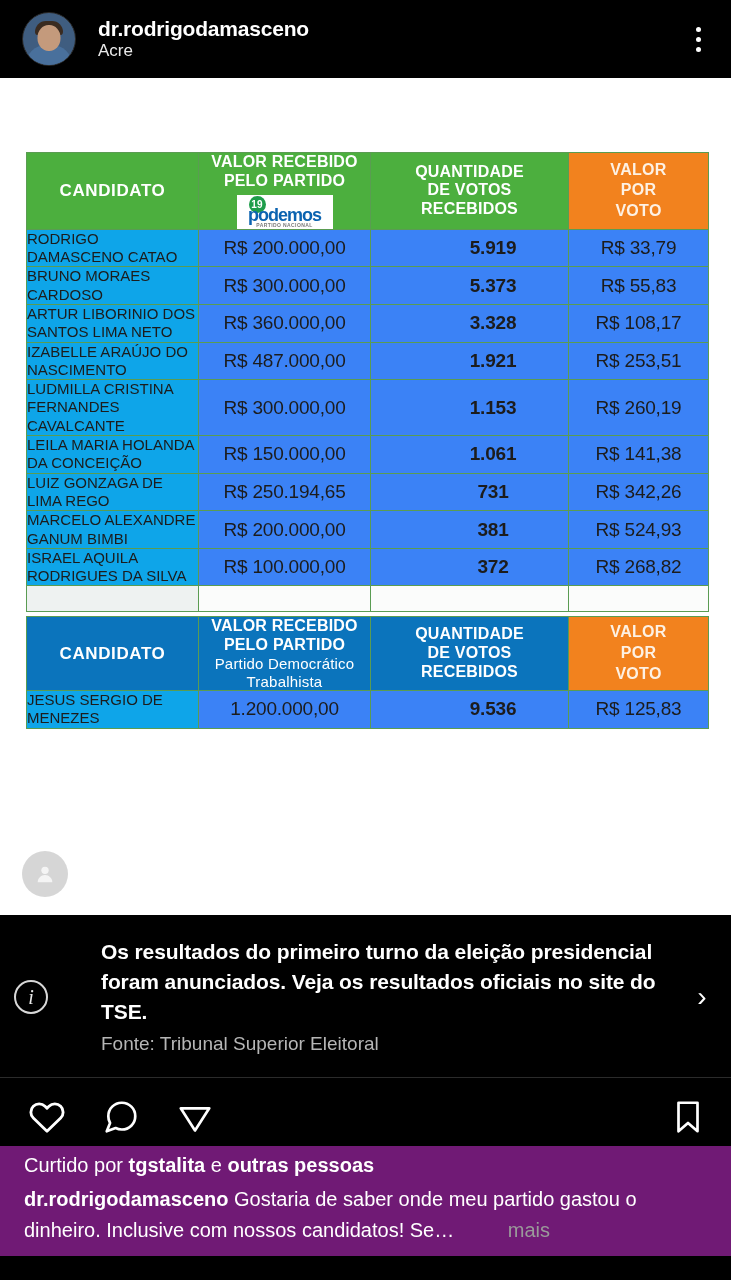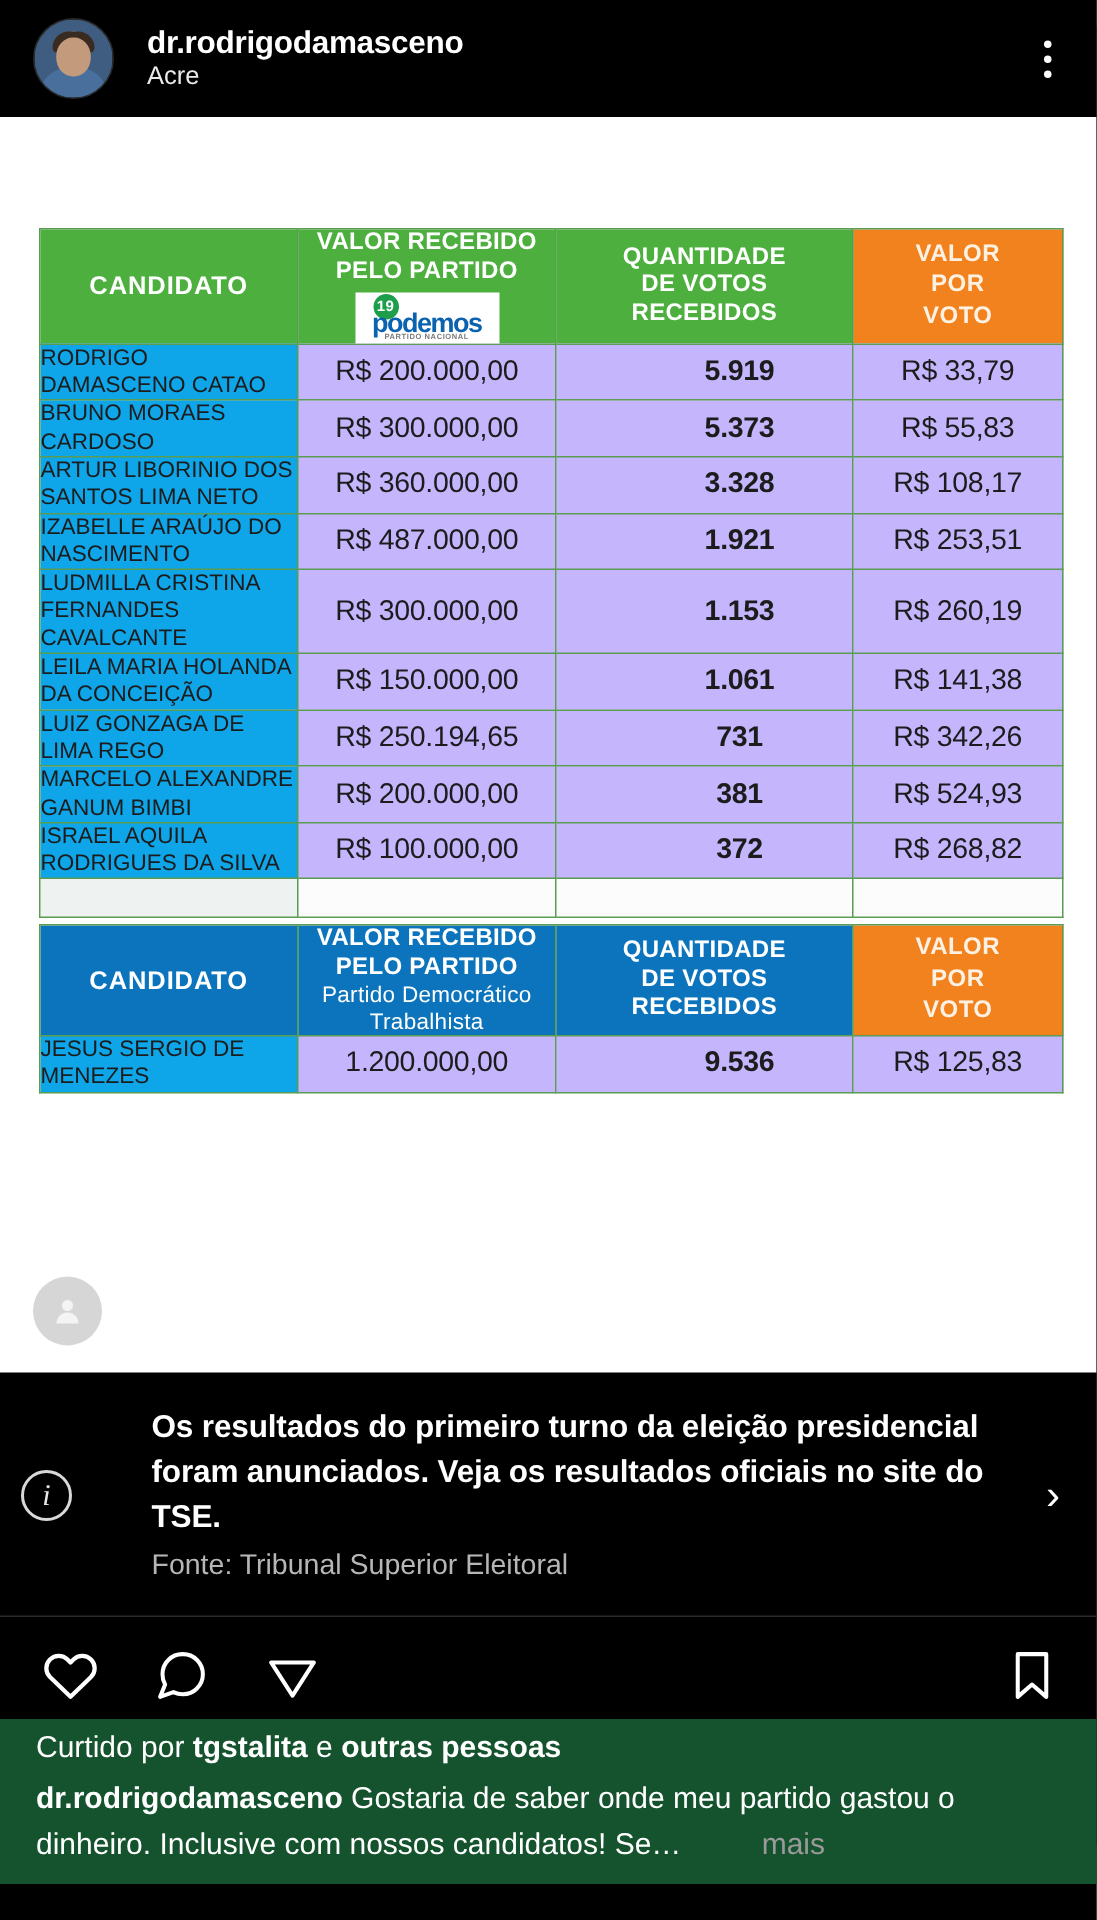--- a/index.html
+++ b/index.html
@@ -208,21 +208,21 @@
 
   td.cand {
     background: #0ea5e9;
     color: #1c1c1c;
     font-size: 15px;
     line-height: 1.22;
     padding: 5px 4px 5px 7px;
     text-align: left;
   }
   td.num {
-    background: #c4b5fd;
+    background: #3b82f6;
     color: #1c1c1c;
     font-size: 19px;
     text-align: center;
     padding: 6px 4px;
     letter-spacing: -0.2px;
   }
   td.num.bold { font-weight: bold; padding-left: 47px; }
 
   tr.spacer td { height: 26px; background: #fbfcfb; }
   tr.spacer td.cand { background: #eef2f1; }
@@ -292,21 +292,21 @@
     padding: 16px 20px 6px 24px;
     display: flex;
     align-items: center;
   }
   .actions .left { display: flex; align-items: center; gap: 28px; }
   .actions .spacer { flex: 1 1 auto; }
   .act { width: 46px; height: 46px; display: flex; align-items: center; justify-content: center; }
 
   
   .caption-wrap {
-    background: #14532d;
+    background: #701a75;
     padding: 4px 18px 10px 24px;
   }
   .likes {
     color: #ffffff;
     font-size: 20px;
     line-height: 1.5;
   }
   .likes b { font-weight: bold; }
   .caption {
     color: #ffffff;

